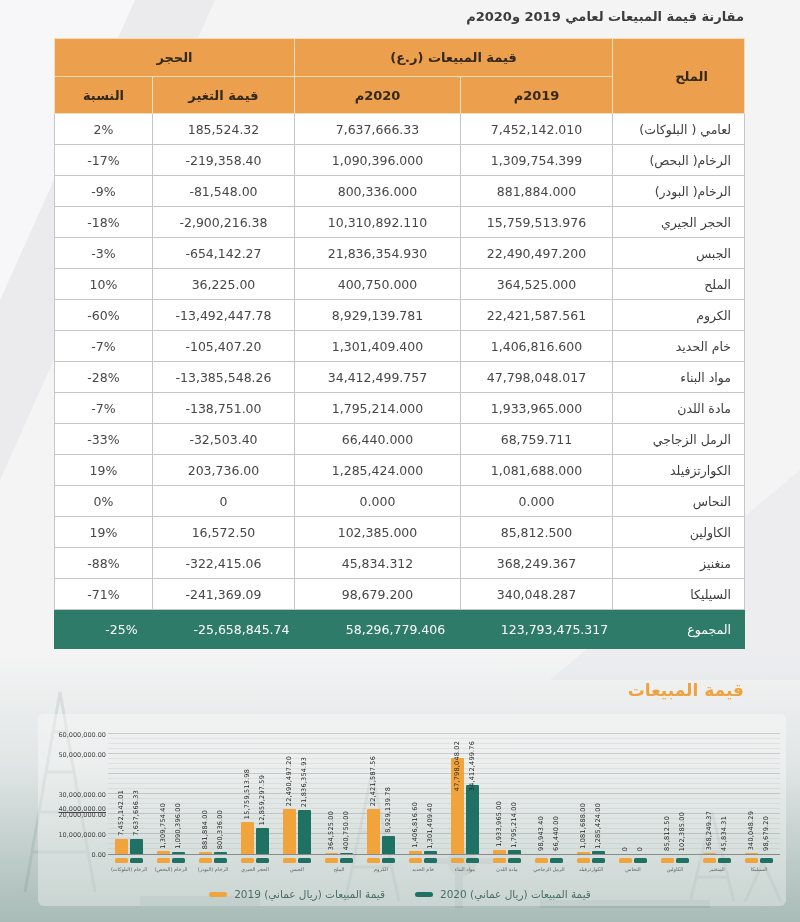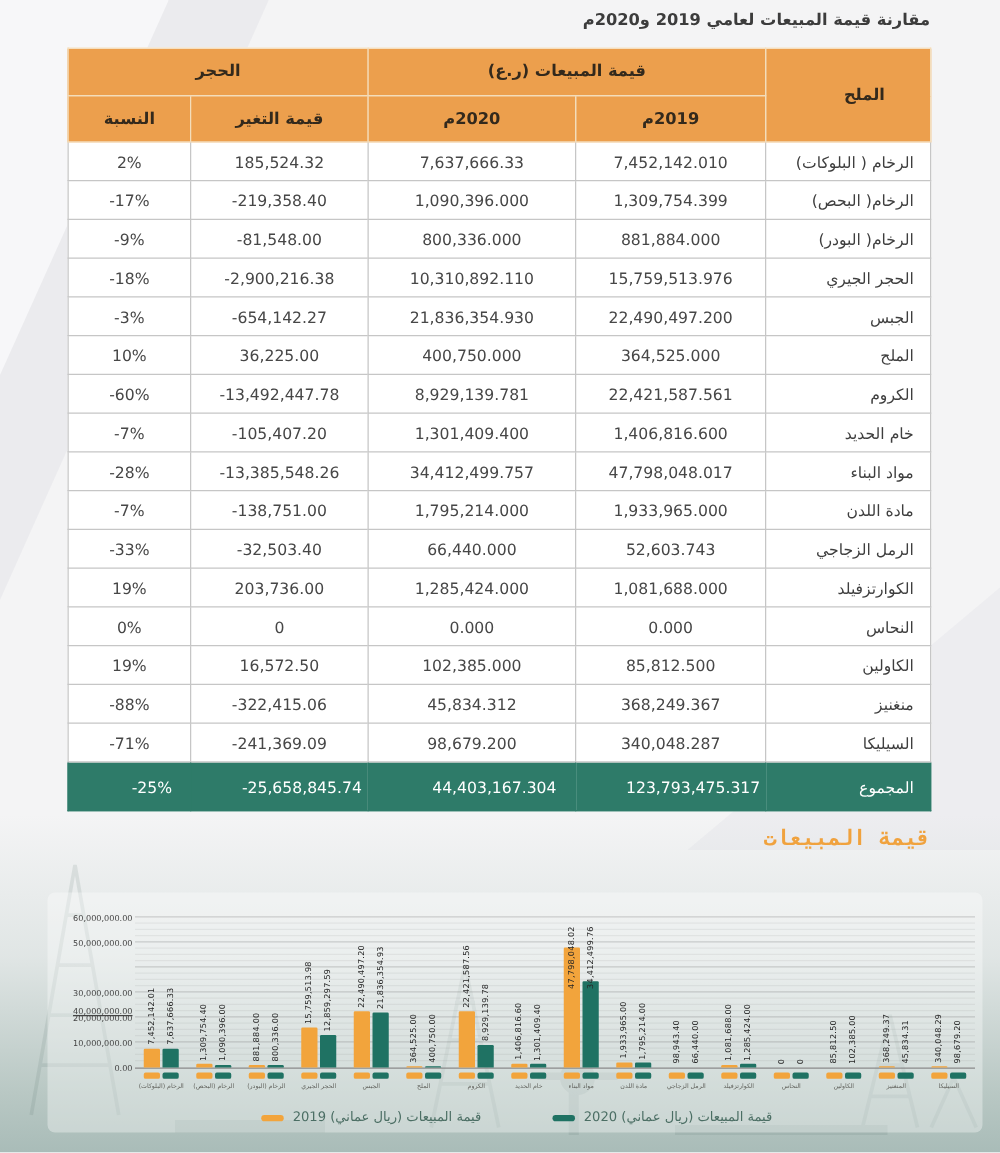--- a/index.html
+++ b/index.html
@@ -36,22 +36,22 @@
   #sales-table thead tr:nth-child(1) th{ height:38px; }
   #sales-table thead tr:nth-child(2) th{ height:37px; }
   #sales-table th.th-mineral{ padding-left:26px; }
   #sales-table td { height:31px; border:1px solid #c6c6c6;
     font-size:12.5px; color:#474747; text-align:center; background:rgba(255,255,255,.92); }
   #sales-table td.c-min { text-align:right; padding-right:13px; color:#3e3e3e; }
   #sales-table td.num { direction:ltr; }
   #sales-table tr.total-row td { background:#2E7B69; color:#fff; height:39px;
     border:1px solid #2E7B69; border-top:1px solid #8f8f8f; font-size:12.5px;padding-left:36px; }
   
-  #chart-title { position:absolute; top:661px; right:56px;
-    font-size:17px; font-weight:bold; color:#F0A23E;font-family:Liberation Mono, monospace; }
+  #chart-title { position:absolute; top:680px; right:56px;
+    font-size:17px; font-weight:bold; color:#F0A23E; }
   #chart-panel { position:absolute; left:38px; top:714px; width:748px; height:192px;
     background:rgba(255,255,255,.35); border-radius:6px; }
   #plot { position:absolute; left:108px; top:735px; width:672px; height:120px;
     border-bottom:1px solid #8a8a8a; }
   .gridline { position:absolute; left:0; right:0; height:1px; }
   .gridline.minor { background:rgba(120,120,120,.10); }
   .gridline.major { background:rgba(100,100,100,.26); }
   .ytick { position:absolute; font-size:6.5px; color:#444; direction:ltr;
     width:48px; text-align:right; right:694px; }
   .bar-group { position:absolute; bottom:0; height:100%; }
@@ -60,21 +60,21 @@
     font-size:6.5px; color:#262626; white-space:nowrap; direction:ltr;
     unicode-bidi:bidi-override; letter-spacing:.2px; }
   .stub-row { position:absolute; left:108px; top:858px; width:672px; height:5px; }
   .stub { position:absolute; height:5px; border-radius:1.5px; top:0; }
   .cat-row { position:absolute; left:108px; top:866px; width:672px; }
   .cat-label { position:absolute; top:0; font-size:5px; line-height:1.35;
     color:#63645f; text-align:center; }
   
   #legend { position:absolute; left:0; right:0; top:888px;
     display:flex; justify-content:center; gap:30px; direction:rtl; }
-  .legend-item { display:flex; align-items:center; gap:7px; direction:rtl;margin-left:27px; }
+  .legend-item { display:flex; align-items:center; gap:7px; direction:rtl; }
   .legend-text { font-size:10.5px; color:#4b6e64; }
   .legend-swatch { width:18px; height:5px; border-radius:2.5px; display:inline-block; }
 </style>
 </head>
 <body>
 
 <div class="deco" id="deco-tl-1"></div>
 <div class="deco" id="deco-tl-2"></div>
 <div class="deco" id="deco-mr"></div>
 <div class="deco" id="photo-zone">
@@ -113,21 +113,21 @@
     </tr>
     <tr>
       <th>2019م</th>
       <th>2020م</th>
       <th>قيمة التغير</th>
       <th>النسبة</th>
     </tr>
   </thead>
   <tbody id="table-body">
       <tr>
-    <td class="c-min">الرخام ( البلوكات)</td>
+    <td class="c-min">لعامي ( البلوكات)</td>
     <td class="num">7,452,142.010</td>
     <td class="num">7,637,666.33</td>
     <td class="num">185,524.32</td>
     <td class="num">2%</td>
   </tr>
       <tr>
     <td class="c-min">الرخام( البحص)</td>
     <td class="num">1,309,754.399</td>
     <td class="num">1,090,396.000</td>
     <td class="num">-219,358.40</td>
@@ -184,21 +184,21 @@
   </tr>
       <tr>
     <td class="c-min">مادة اللدن</td>
     <td class="num">1,933,965.000</td>
     <td class="num">1,795,214.000</td>
     <td class="num">-138,751.00</td>
     <td class="num">-7%</td>
   </tr>
       <tr>
     <td class="c-min">الرمل الزجاجي</td>
-    <td class="num">52,603.743</td>
+    <td class="num">68,759.711</td>
     <td class="num">66,440.000</td>
     <td class="num">-32,503.40</td>
     <td class="num">-33%</td>
   </tr>
       <tr>
     <td class="c-min">الكوارتزفيلد</td>
     <td class="num">1,081,688.000</td>
     <td class="num">1,285,424.000</td>
     <td class="num">203,736.00</td>
     <td class="num">19%</td>
@@ -227,21 +227,21 @@
       <tr>
     <td class="c-min">السيليكا</td>
     <td class="num">340,048.287</td>
     <td class="num">98,679.200</td>
     <td class="num">-241,369.09</td>
     <td class="num">-71%</td>
   </tr>
       <tr class="total-row">
     <td class="c-min">المجموع</td>
     <td class="num">123,793,475.317</td>
-    <td class="num">44,403,167.304</td>
+    <td class="num">58,296,779.406</td>
     <td class="num">-25,658,845.74</td>
     <td class="num">-25%</td>
   </tr>
     </tbody>
 </table>
 
 <div id="chart-title">قيمة المبيعات</div>
 <div id="chart-panel"></div>
 <div id="yticks">
     <div class="ytick" style="position: absolute; top: 851px;">0.00</div>

